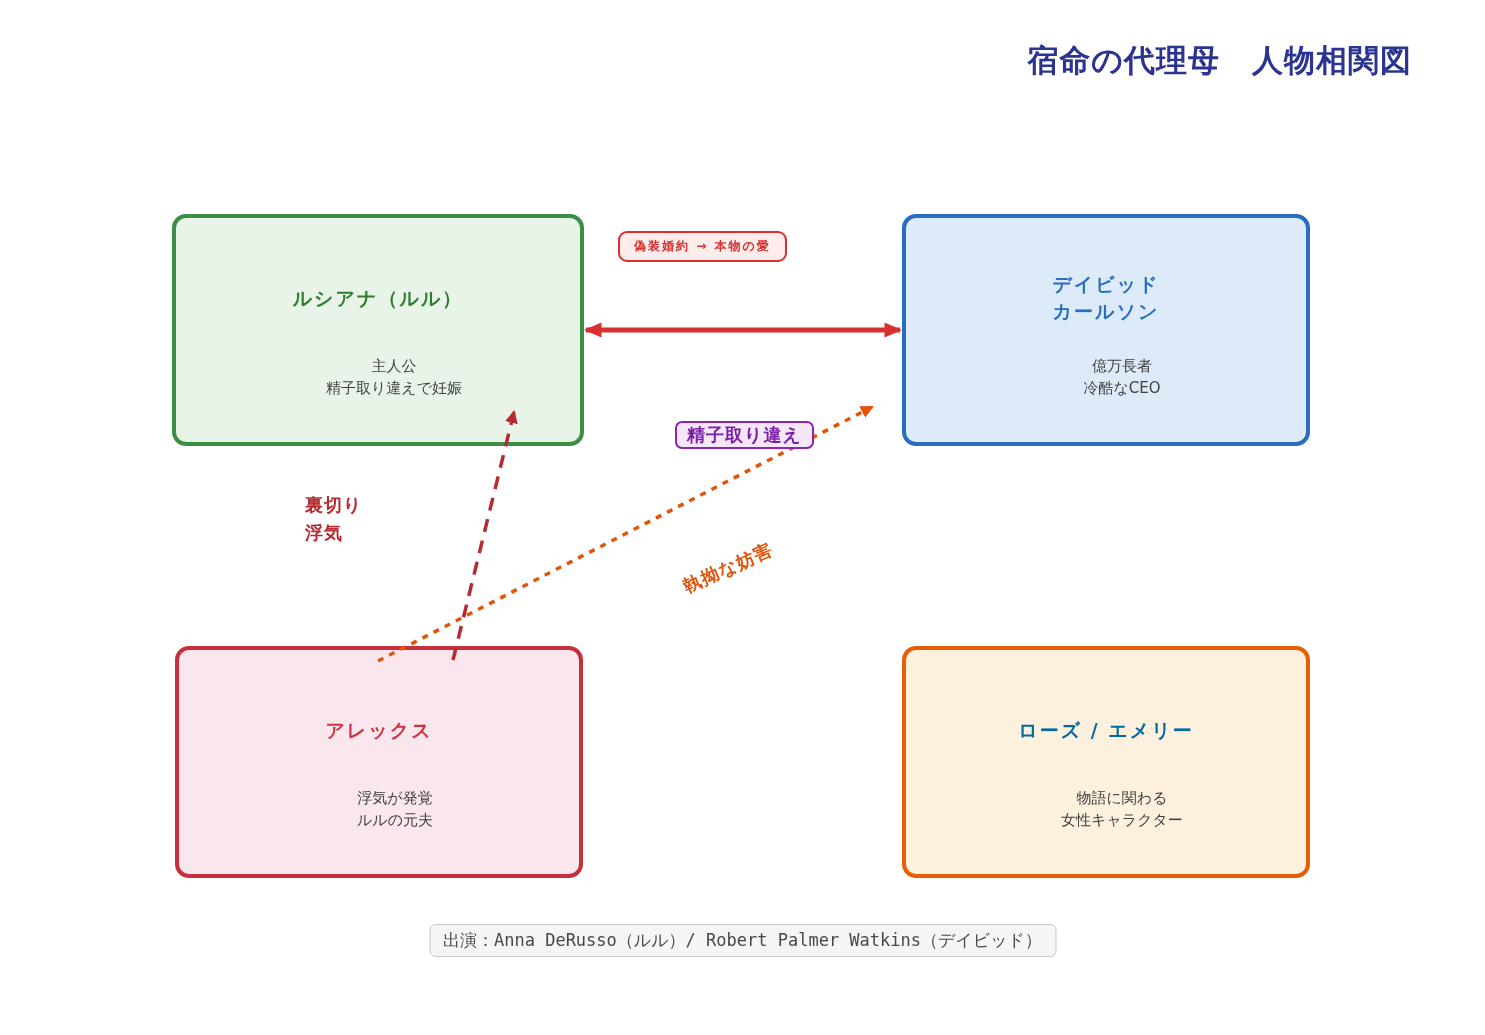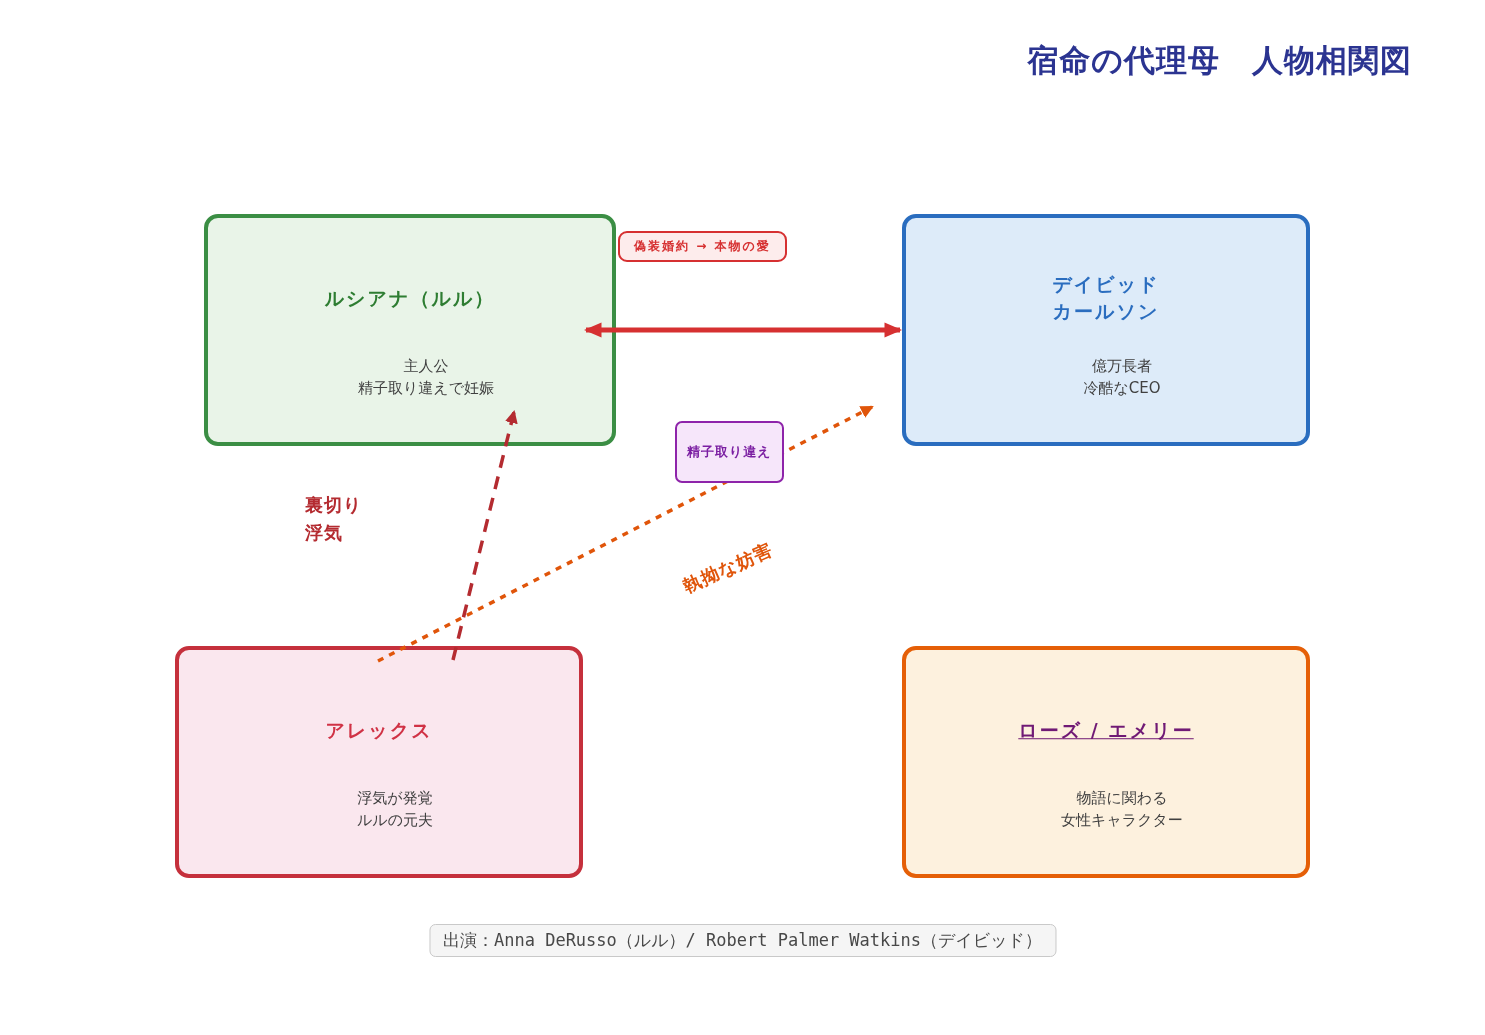--- a/index.html
+++ b/index.html
@@ -28,39 +28,39 @@
     color: #2b3491;
     letter-spacing: 1px;
   }
   .node {
     position: absolute;
     border-style: solid;
     border-width: 4px;
     border-radius: 14px;
     z-index: 1;
   }
-  .node-luciana { left: 172px; top: 214px; width: 404px; height: 224px; border-color: #3b8e44; background: #e9f4e8; margin-left: 32px; }
+  .node-luciana { left: 172px; top: 214px; width: 404px; height: 224px; border-color: #3b8e44; background: #e9f4e8; }
   .node-david   { left: 902px; top: 214px; width: 400px; height: 224px; border-color: #2a6dbf; background: #ddebf9; }
   .node-alex    { left: 175px; top: 646px; width: 400px; height: 224px; border-color: #c5303c; background: #fae7ee; }
   .node-rose    { left: 902px; top: 646px; width: 400px; height: 224px; border-color: #e55f07; background: #fdf1de; }
   .node-name {
     position: absolute;
     left: 0; right: 0;
     top: 36%;
     transform: translateY(-50%);
     text-align: center;
     font-size: 19px;
     font-weight: bold;
     letter-spacing: 2px;
     line-height: 1.45;
   }
   .node-luciana .node-name { color: #2e7d32; }
   .node-david   .node-name { color: #2a6dbf; }
   .node-alex    .node-name { color: #d03245; }
-  .node-rose    .node-name { color: #701a75; text-decoration: underline; }
+  .node-rose    .node-name { color: #0369a1; }
   .node-desc {
     position: absolute;
     left: 0; right: 0;
     top: 71.5%;
     transform: translateY(-50%);
     text-align: center;
     font-size: 15px;
     color: #404040;
     line-height: 1.45;
     padding-left: 32px;
@@ -85,26 +85,26 @@
     font-size: 12px;
     color: #d63031;
     background: #fdecec;
     border: 2px solid #d63031;
     border-radius: 9px;
     padding: 5px 14px;
     letter-spacing: 2px;
   }
   .label-sperm-mixup {
     left: 675px; top: 421px;
-    font-size: 13px;
+    font-size: 18px;
     color: #7b1fa2;
     background: #f6e6fa;
     border: 2px solid #8e24aa;
     border-radius: 7px;
-    padding: 20px 10px;
+    padding: 0 10px;
     letter-spacing: 1px;
     font-family: Liberation Mono, monospace;
   }
   .label-betrayal {
     left: 305px; top: 491px;
     font-size: 18px;
     color: #b42b30;
     line-height: 1.55;
     letter-spacing: 1px;
   }

